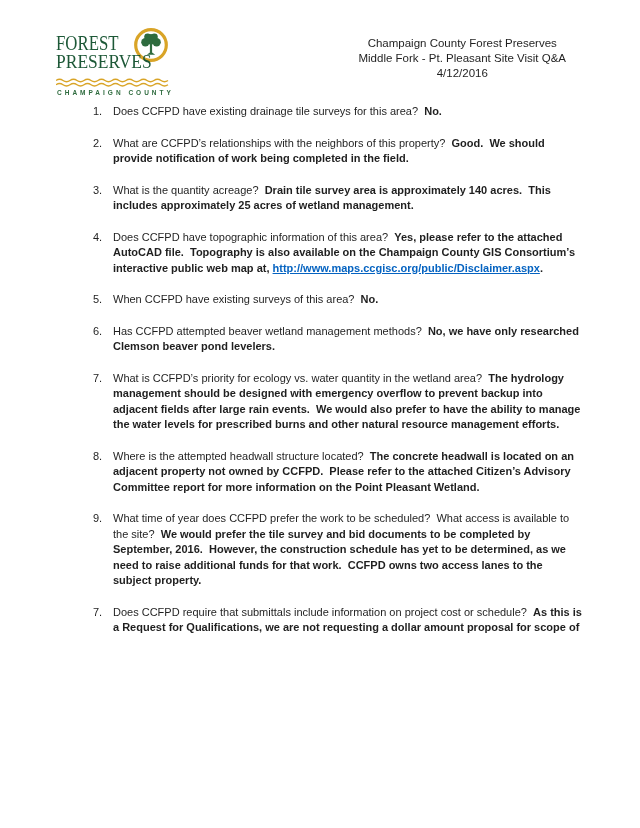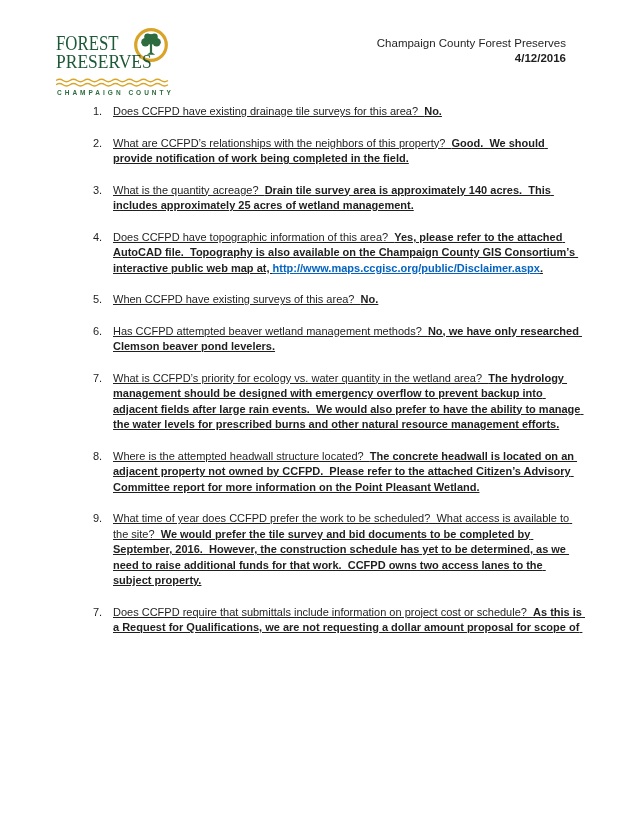--- a/index.html
+++ b/index.html
@@ -33,36 +33,35 @@
   .waves-icon { position: absolute; left: 0; top: 54px; width: 114px; height: 10px; }
   .logo-county {
     position: absolute; top: 65px; left: 1px;
     font-size: 6.5px; font-weight: bold; letter-spacing: 3px;
     color: #2e6b3e; white-space: nowrap;
   }
 
   
   .header-meta {
     position: absolute; top: 36px; right: 74px;
-    text-align: right; font-size: 11.5px; line-height: 15px; color: #1f1f1f;
+    text-align: center; font-size: 11.5px; line-height: 15px; color: #1f1f1f;
   }
-  .header-date { font-weight: bold; }
+  .header-date { font-weight: normal; }
 
   
   .qa-list { position: absolute; top: 104px; left: 75px; right: 58px; }
   .qa-item { display: flex; margin-bottom: 16px; }
   .qa-item:last-child { margin-bottom: 0; }
   .qa-number {
     flex: none; width: 20px; margin-left: 18px;
     font-size: 11px; line-height: 15.5px;
   }
   .qa-text {
     flex: 1; font-size: 11px; line-height: 15.5px;
     white-space: pre-wrap;
-    text-decoration: underline;
   }
   .qa-answer-bold { font-weight: bold; }
   .doc-link {
     color: #0563c1; font-weight: bold; text-decoration: underline; margin-top: 33px;
   }
 </style>
 </head>
 <body>
 
 <div class="page">
@@ -85,20 +84,21 @@
       <div class="logo-preserves">PRESERVES</div>
       <svg class="waves-icon" viewBox="0 0 114 10" aria-hidden="true">
         <path d="M0 2.5 Q3.5 0 7 2.5 T14 2.5 T21 2.5 T28 2.5 T35 2.5 T42 2.5 T49 2.5 T56 2.5 T63 2.5 T70 2.5 T77 2.5 T84 2.5 T91 2.5 T98 2.5 T105 2.5 T112 2.5" stroke="#d9a427" stroke-width="1.4" fill="none"></path>
         <path d="M0 6.8 Q3.5 4.3 7 6.8 T14 6.8 T21 6.8 T28 6.8 T35 6.8 T42 6.8 T49 6.8 T56 6.8 T63 6.8 T70 6.8 T77 6.8 T84 6.8 T91 6.8 T98 6.8 T105 6.8 T112 6.8" stroke="#d9a427" stroke-width="1.4" fill="none"></path>
       </svg>
       <div class="logo-county">CHAMPAIGN COUNTY</div>
     </div>
 
     <div class="header-meta">
       <div class="header-line">Champaign County Forest Preserves</div>
+      <div class="header-line">Middle Fork - Pt. Pleasant Site Visit Q&amp;A</div>
       <div class="header-line header-date">4/12/2016</div>
     </div>
   </div>
 
   <div class="qa-list">
   <div class="qa-item">
     <span class="qa-number">1.</span>
     <div class="qa-text"><span class="qa-question">Does CCFPD have existing drainage tile surveys for this area?  </span><span class="qa-answer"><span class="qa-answer-bold">No.</span></span></div>
   </div>
 

